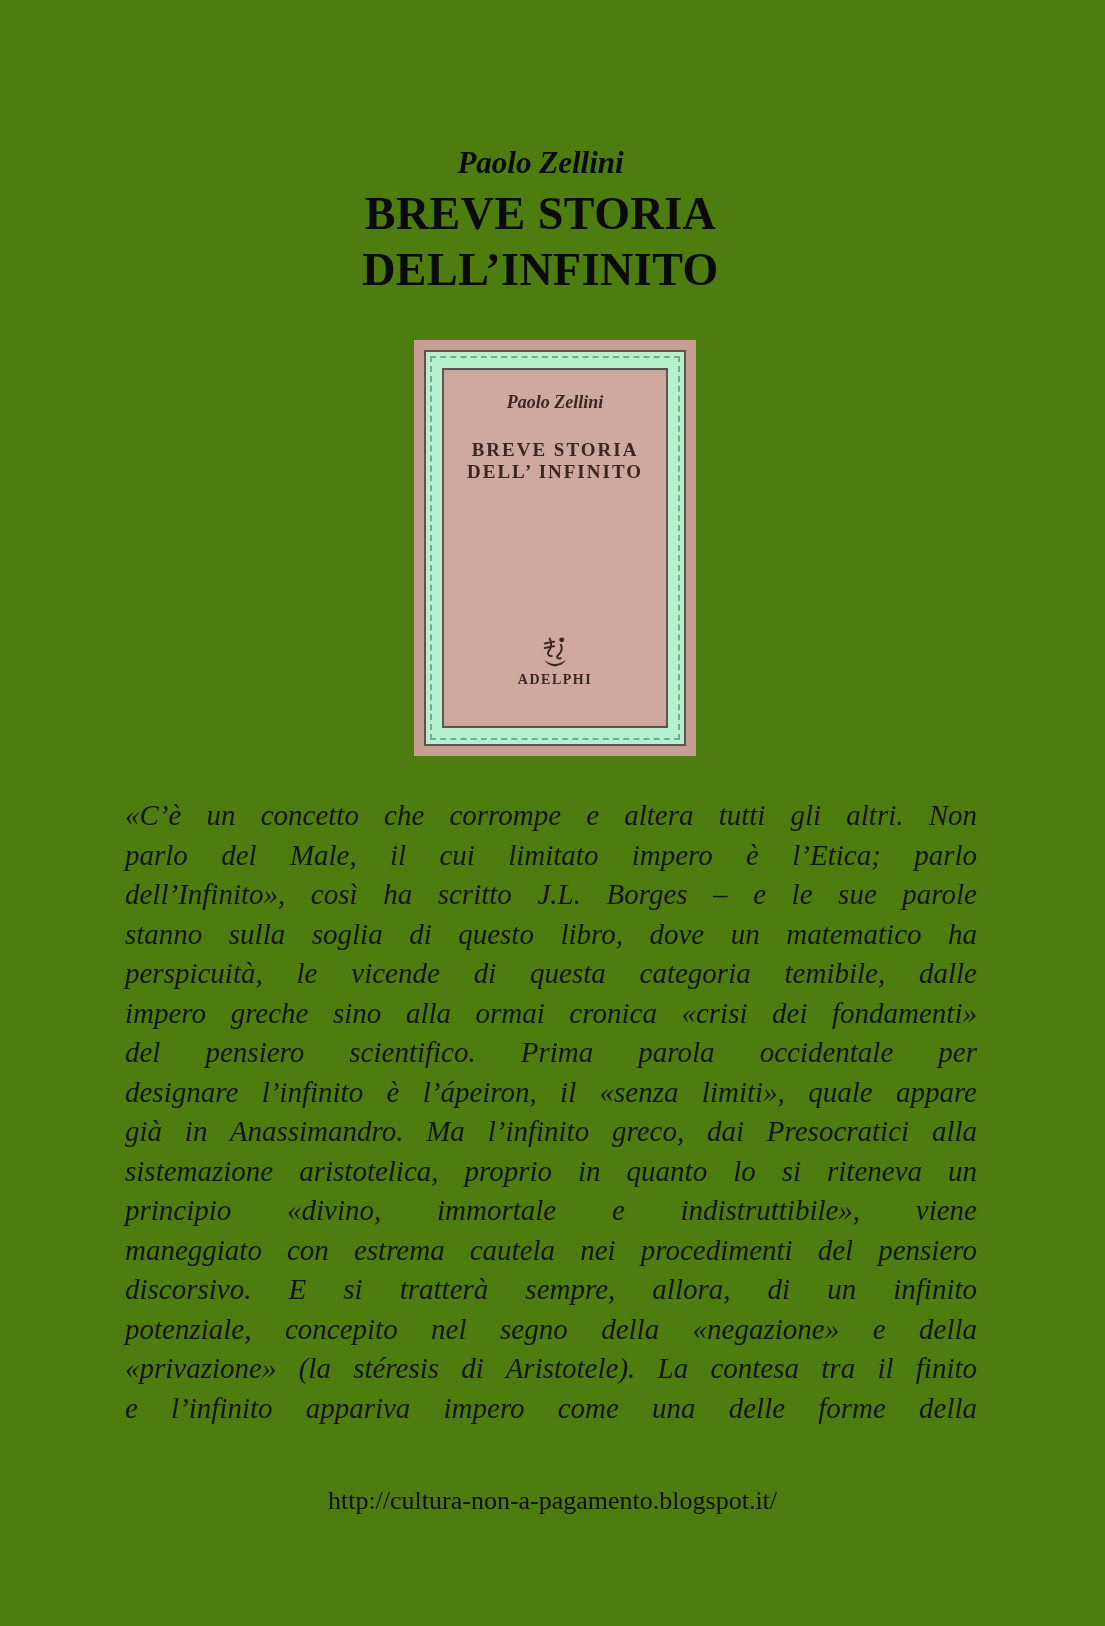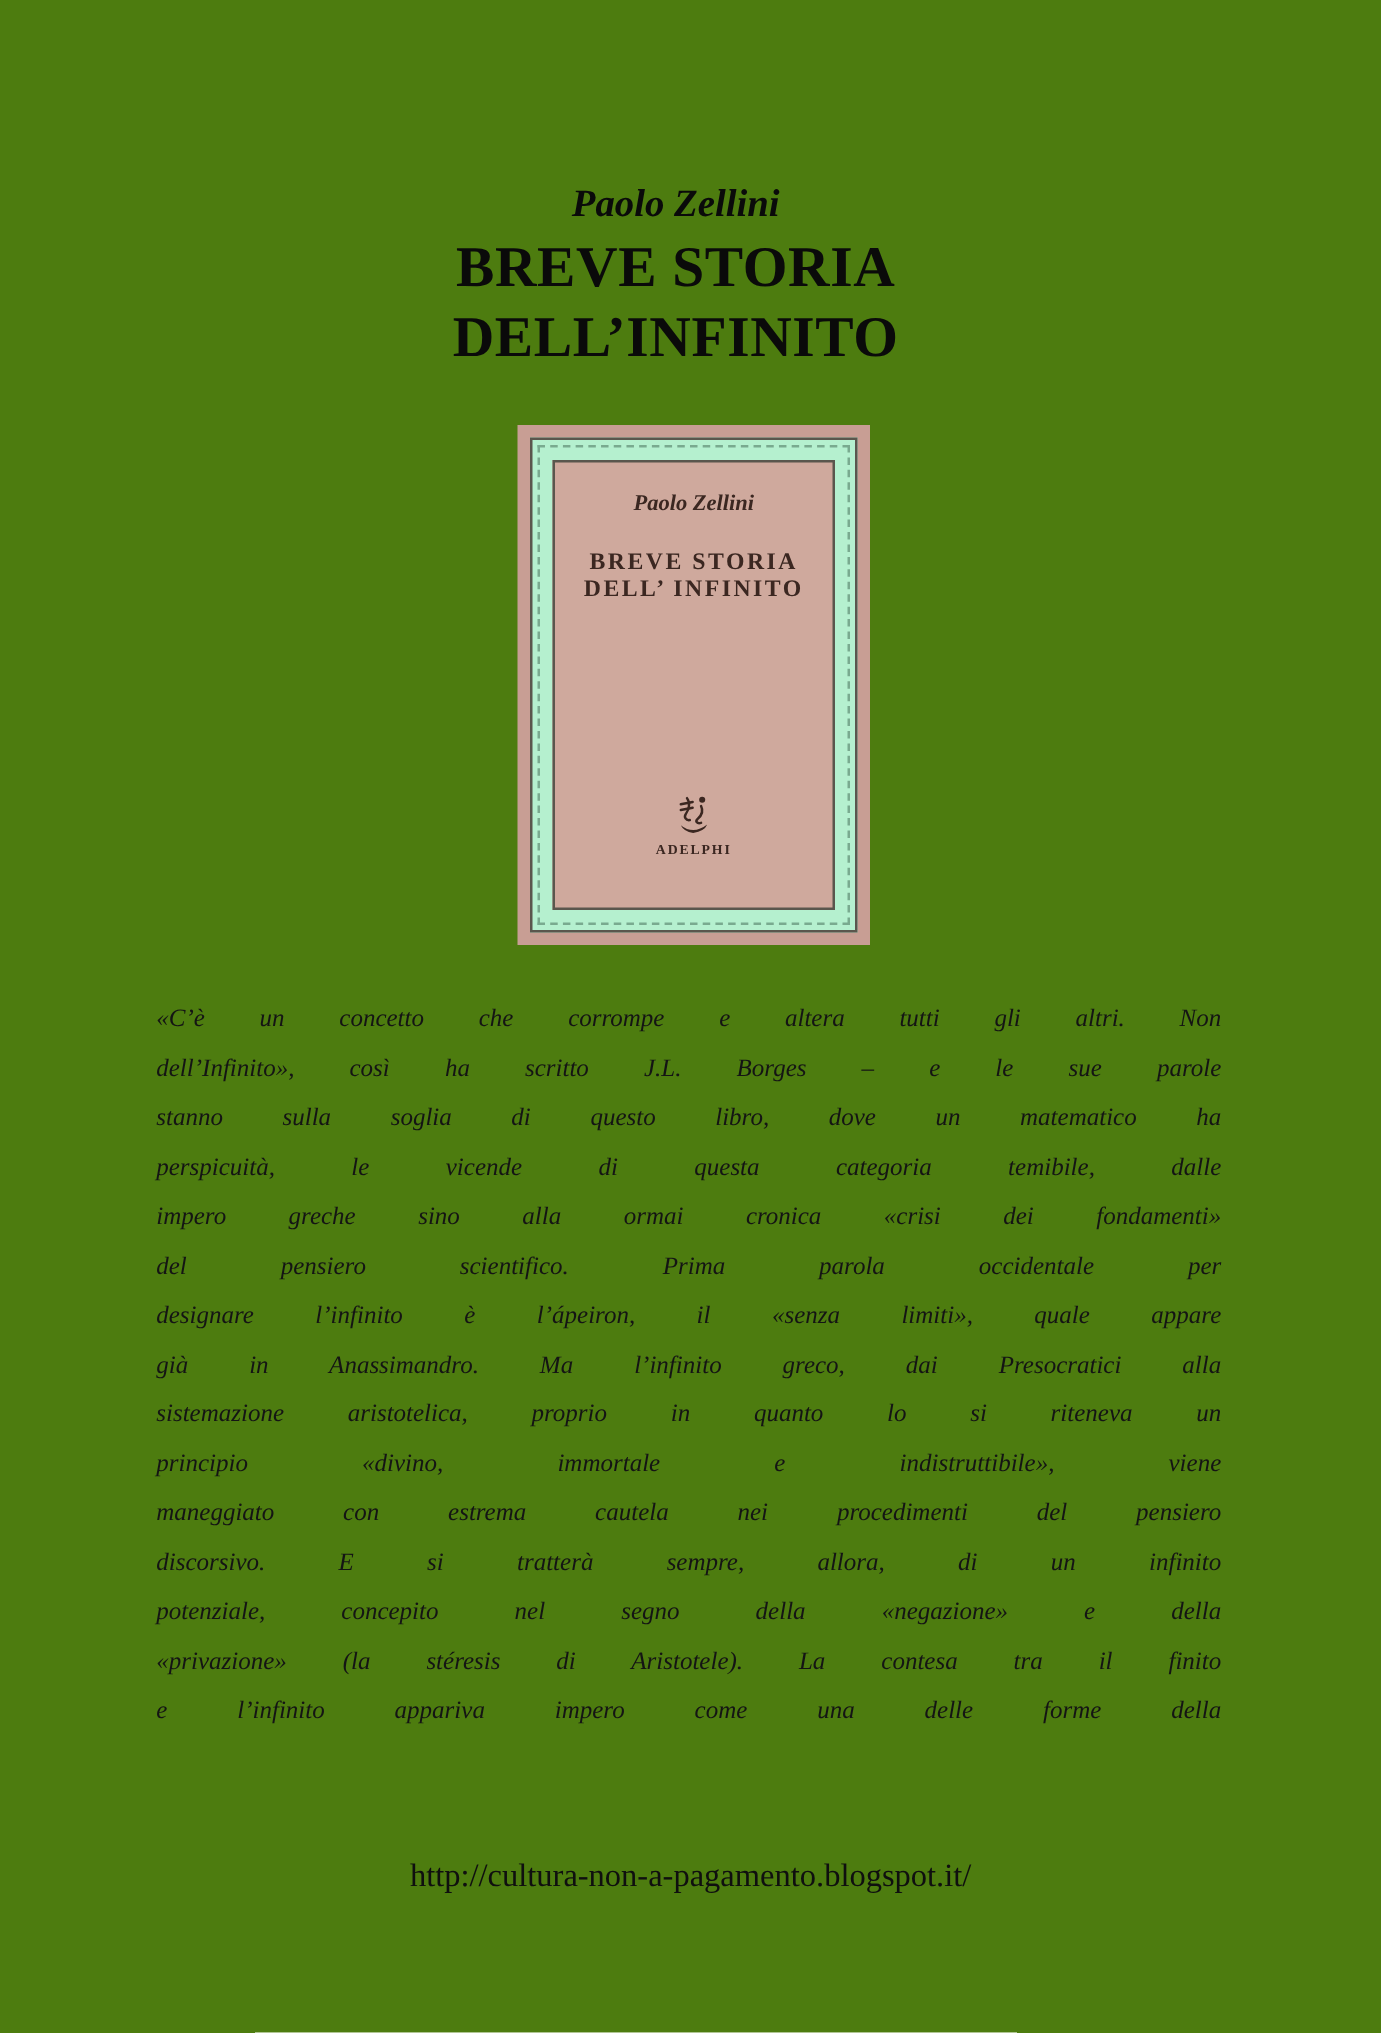--- a/index.html
+++ b/index.html
@@ -96,33 +96,33 @@
     white-space: nowrap;
   }
   .cover-logo {
     margin-top: auto;
     width: 32px;
     height: 36px;
   }
   .cover-publisher {
     margin-top: 2px;
     margin-bottom: 38px;
-    font-size: 11px;
+    font-size: 14px;
     line-height: 16px;
     font-weight: bold;
     letter-spacing: 1.5px;
   }
 
   
   .body-text {
     position: absolute;
     left: 125px;
     top: 796px;
     width: 852px;
-    font-size: 20px;
+    font-size: 29px;
     font-style: italic;
     line-height: 39.5px;
     color: #141414;
   }
   .body-line {
     text-align: justify;
     text-align-last: justify;
   }
 
   
@@ -169,20 +169,21 @@
           <circle cx="24.5" cy="6.5" r="2.7" fill="currentColor"></circle>
           <path d="M5.5 29 Q16.5 38 29 28.5 Q26.5 34.5 16.5 36 Q8 34.5 5.5 29 Z" fill="currentColor"></path>
         </svg>
         <div class="cover-publisher">ADELPHI</div>
       </div>
     </div>
   </div>
 
   <div class="body-text">
       <div class="body-line">«C’è un concetto che corrompe e altera tutti gli altri. Non</div>
+      <div class="body-line">parlo del Male, il cui limitato impero è l’Etica; parlo</div>
       <div class="body-line">dell’Infinito», così ha scritto J.L. Borges – e le sue parole</div>
       <div class="body-line">stanno sulla soglia di questo libro, dove un matematico ha</div>
       <div class="body-line">perspicuità, le vicende di questa categoria temibile, dalle</div>
       <div class="body-line">impero greche sino alla ormai cronica «crisi dei fondamenti»</div>
       <div class="body-line">del pensiero scientifico. Prima parola occidentale per</div>
       <div class="body-line">designare l’infinito è l’ápeiron, il «senza limiti», quale appare</div>
       <div class="body-line">già in Anassimandro. Ma l’infinito greco, dai Presocratici alla</div>
       <div class="body-line">sistemazione aristotelica, proprio in quanto lo si riteneva un</div>
       <div class="body-line">principio «divino, immortale e indistruttibile», viene</div>
       <div class="body-line">maneggiato con estrema cautela nei procedimenti del pensiero</div>

